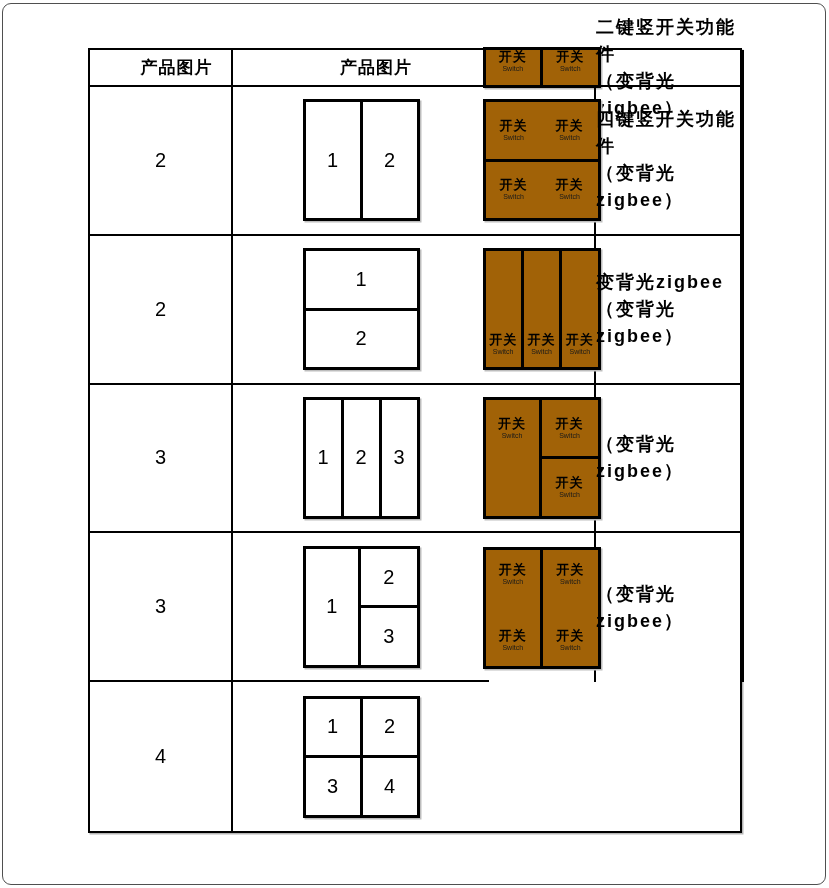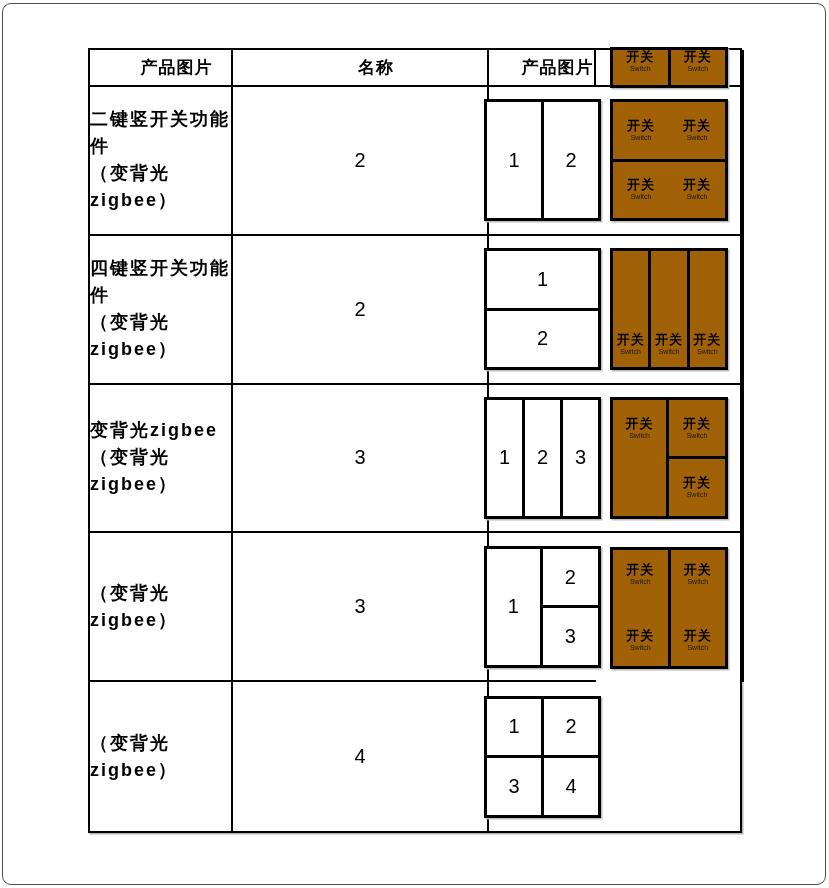--- a/index.html
+++ b/index.html
@@ -67,21 +67,20 @@
   .dbox .dcell + .dcell{border-left:3px solid #000;}
 </style>
 </head>
 <body>
 
 <div class="frame"></div>
 
 <div class="spec-table">
 
   <div class="cell head">产品图片</div>
-  <div class="cell head">名称</div>
   <div class="cell head">产品图片</div>
 
   <div class="cell">
     <div class="pbox">
       <div class="vpanel">
         <div class="sw">
           <div class="sw-zh">开关</div>
           <div class="sw-en">Switch</div>
         </div>
       </div>

